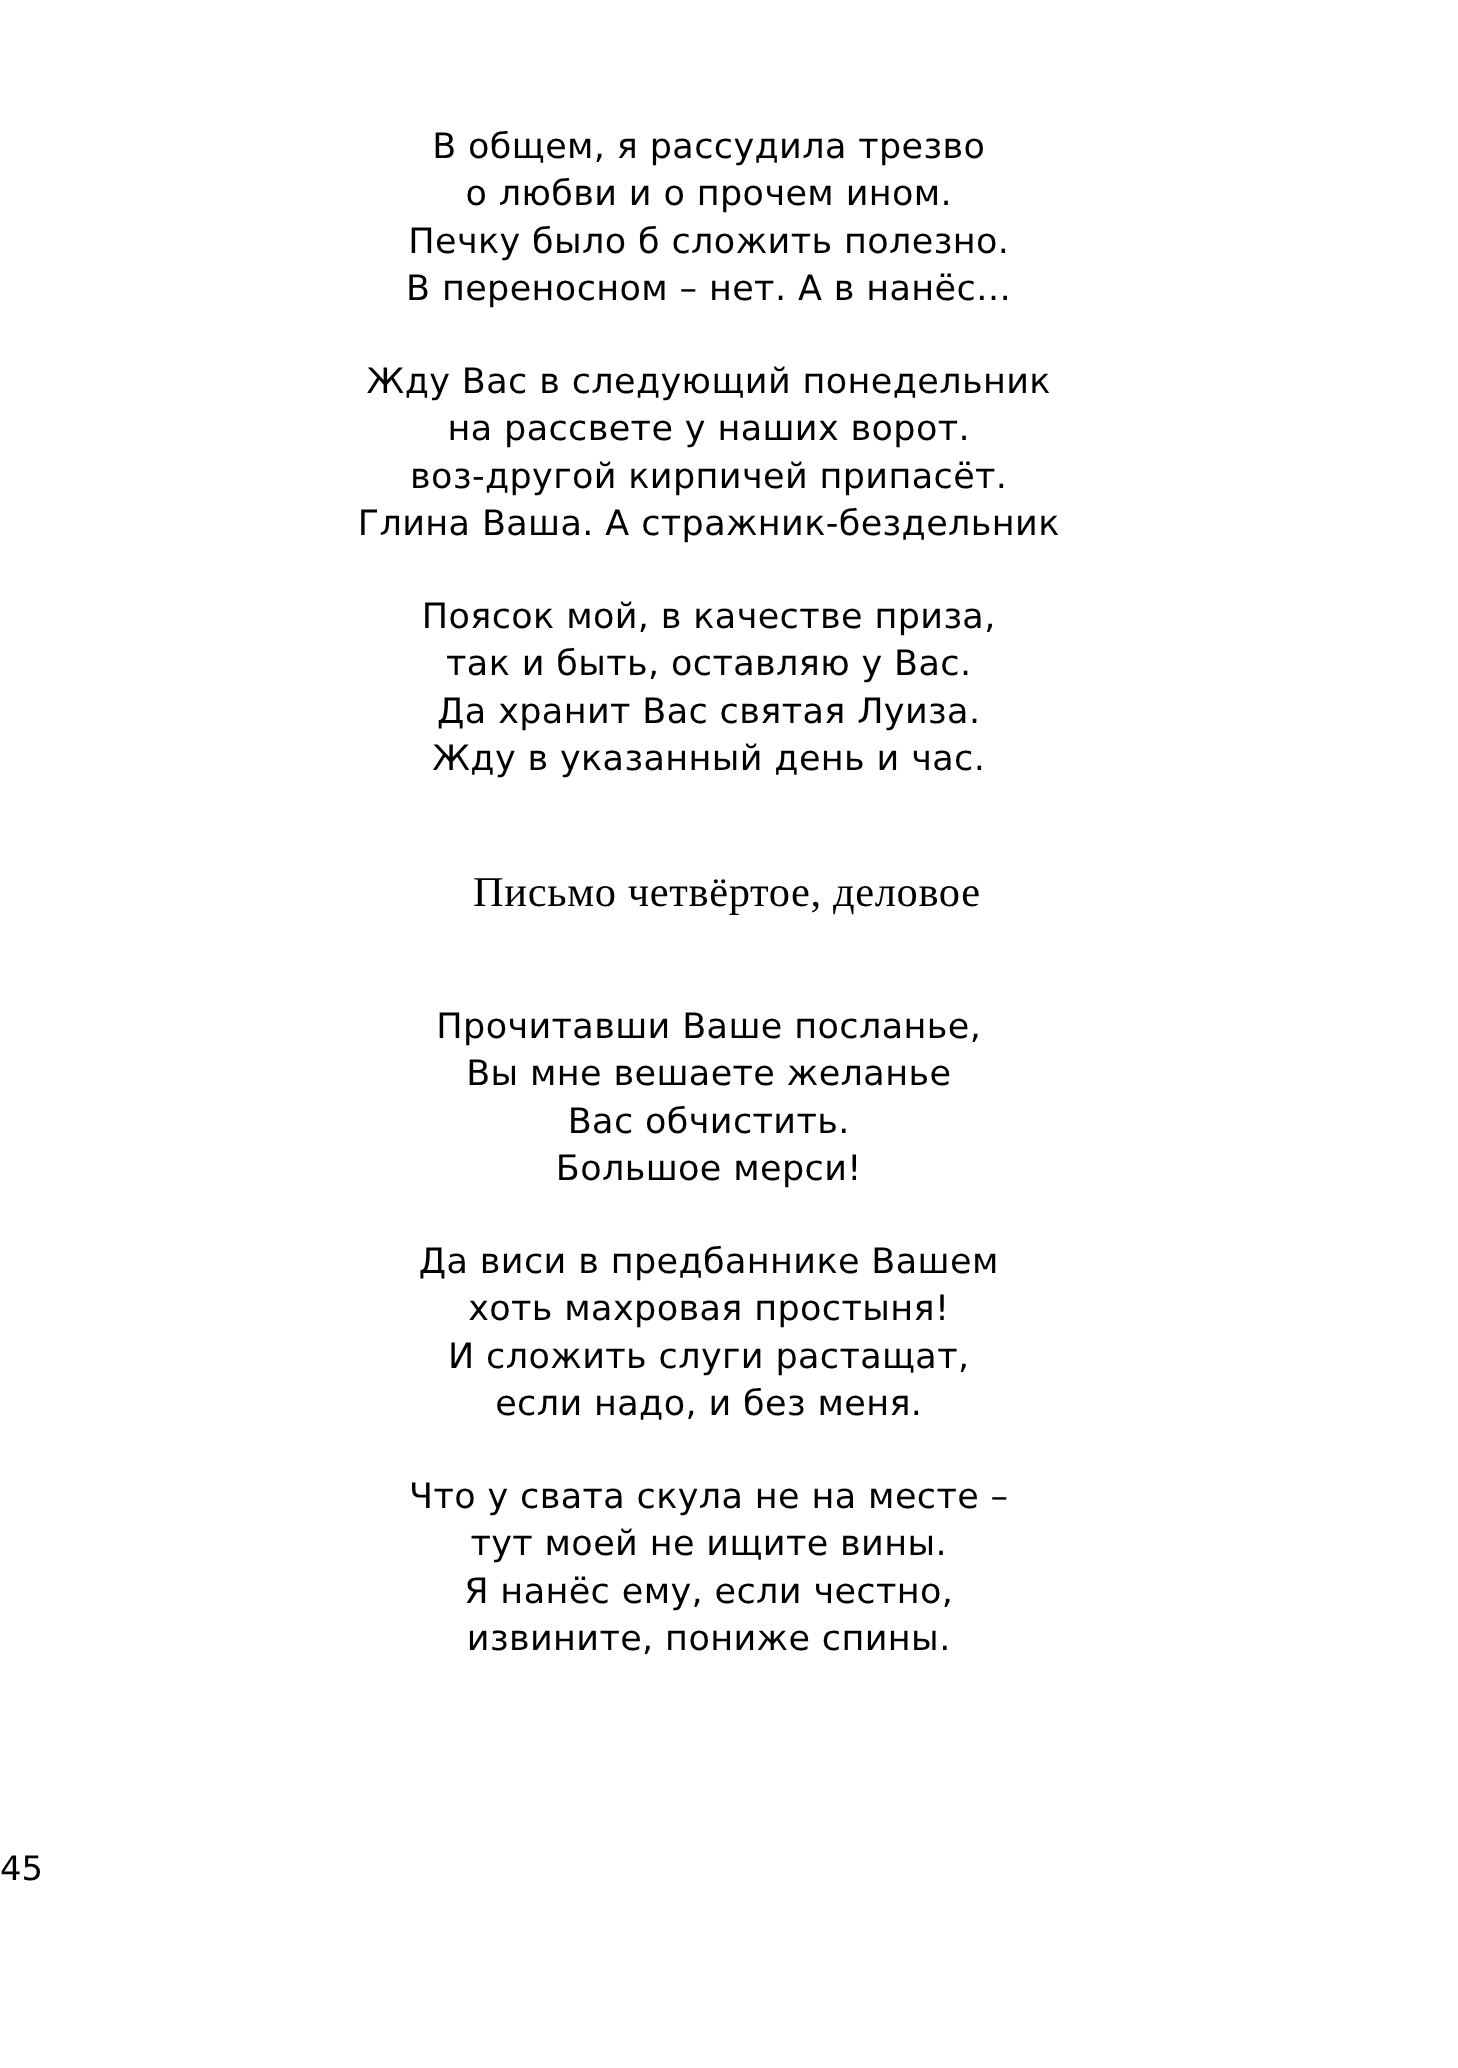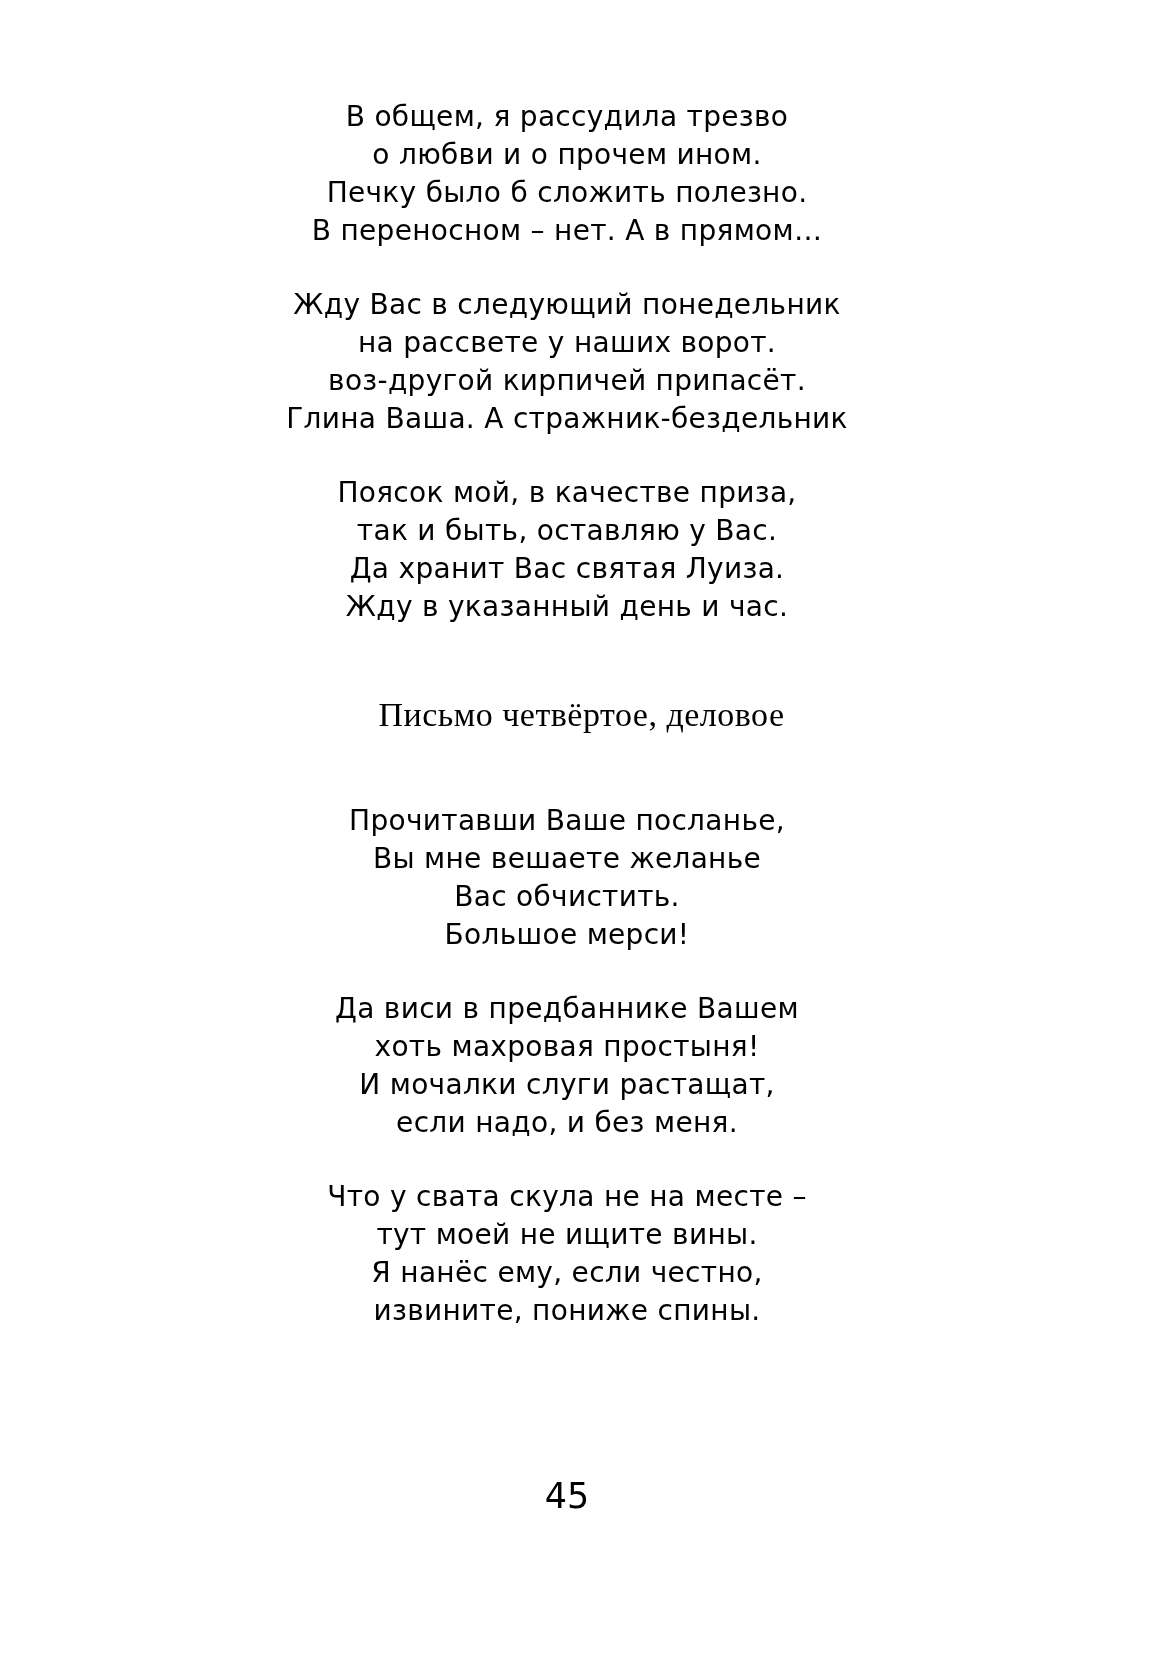--- a/index.html
+++ b/index.html
@@ -37,39 +37,39 @@
     letter-spacing: 0.5px;
     margin: 66px 0 64px 0;
     text-align: center;
     padding-left: 29px;
   }
   .page-footer {
     position: absolute;
     top: 1478px;
     left: 0;
     width: 100%;
-    text-align: center;
+    text-align: left;
     font-family: "DejaVu Sans", sans-serif;
-    font-size: 35px;
+    font-size: 27px;
     line-height: 36px;
     color: #000000;
   }
 </style>
 </head>
 <body>
 
 <div class="page">
   <main class="content">
 
     <section>
         <div class="stanza">
           <div class="line">В общем, я рассудила трезво</div>
           <div class="line">о любви и о прочем ином.</div>
           <div class="line">Печку было б сложить полезно.</div>
-          <div class="line">В переносном – нет. А в прямом…</div>
+          <div class="line">В переносном – нет. А в нанёс…</div>
         </div>
         <div class="stanza">
           <div class="line">Жду Вас в следующий понедельник</div>
           <div class="line">на рассвете у наших ворот.</div>
           <div class="line">воз-другой кирпичей припасёт.</div>
           <div class="line">Глина Ваша. А стражник-бездельник</div>
         </div>
         <div class="stanza">
           <div class="line">Поясок мой, в качестве приза,</div>
           <div class="line">так и быть, оставляю у Вас.</div>
@@ -83,21 +83,21 @@
     <section>
         <div class="stanza">
           <div class="line">Прочитавши Ваше посланье,</div>
           <div class="line">Вы мне вешаете желанье</div>
           <div class="line">Вас обчистить.</div>
           <div class="line">Большое мерси!</div>
         </div>
         <div class="stanza">
           <div class="line">Да виси в предбаннике Вашем</div>
           <div class="line">хоть махровая простыня!</div>
-          <div class="line">И мочалки слуги растащат,</div>
+          <div class="line">И сложить слуги растащат,</div>
           <div class="line">если надо, и без меня.</div>
         </div>
         <div class="stanza">
           <div class="line">Что у свата скула не на месте –</div>
           <div class="line">тут моей не ищите вины.</div>
           <div class="line">Я нанёс ему, если честно,</div>
           <div class="line">извините, пониже спины.</div>
         </div>
       </section>
 

